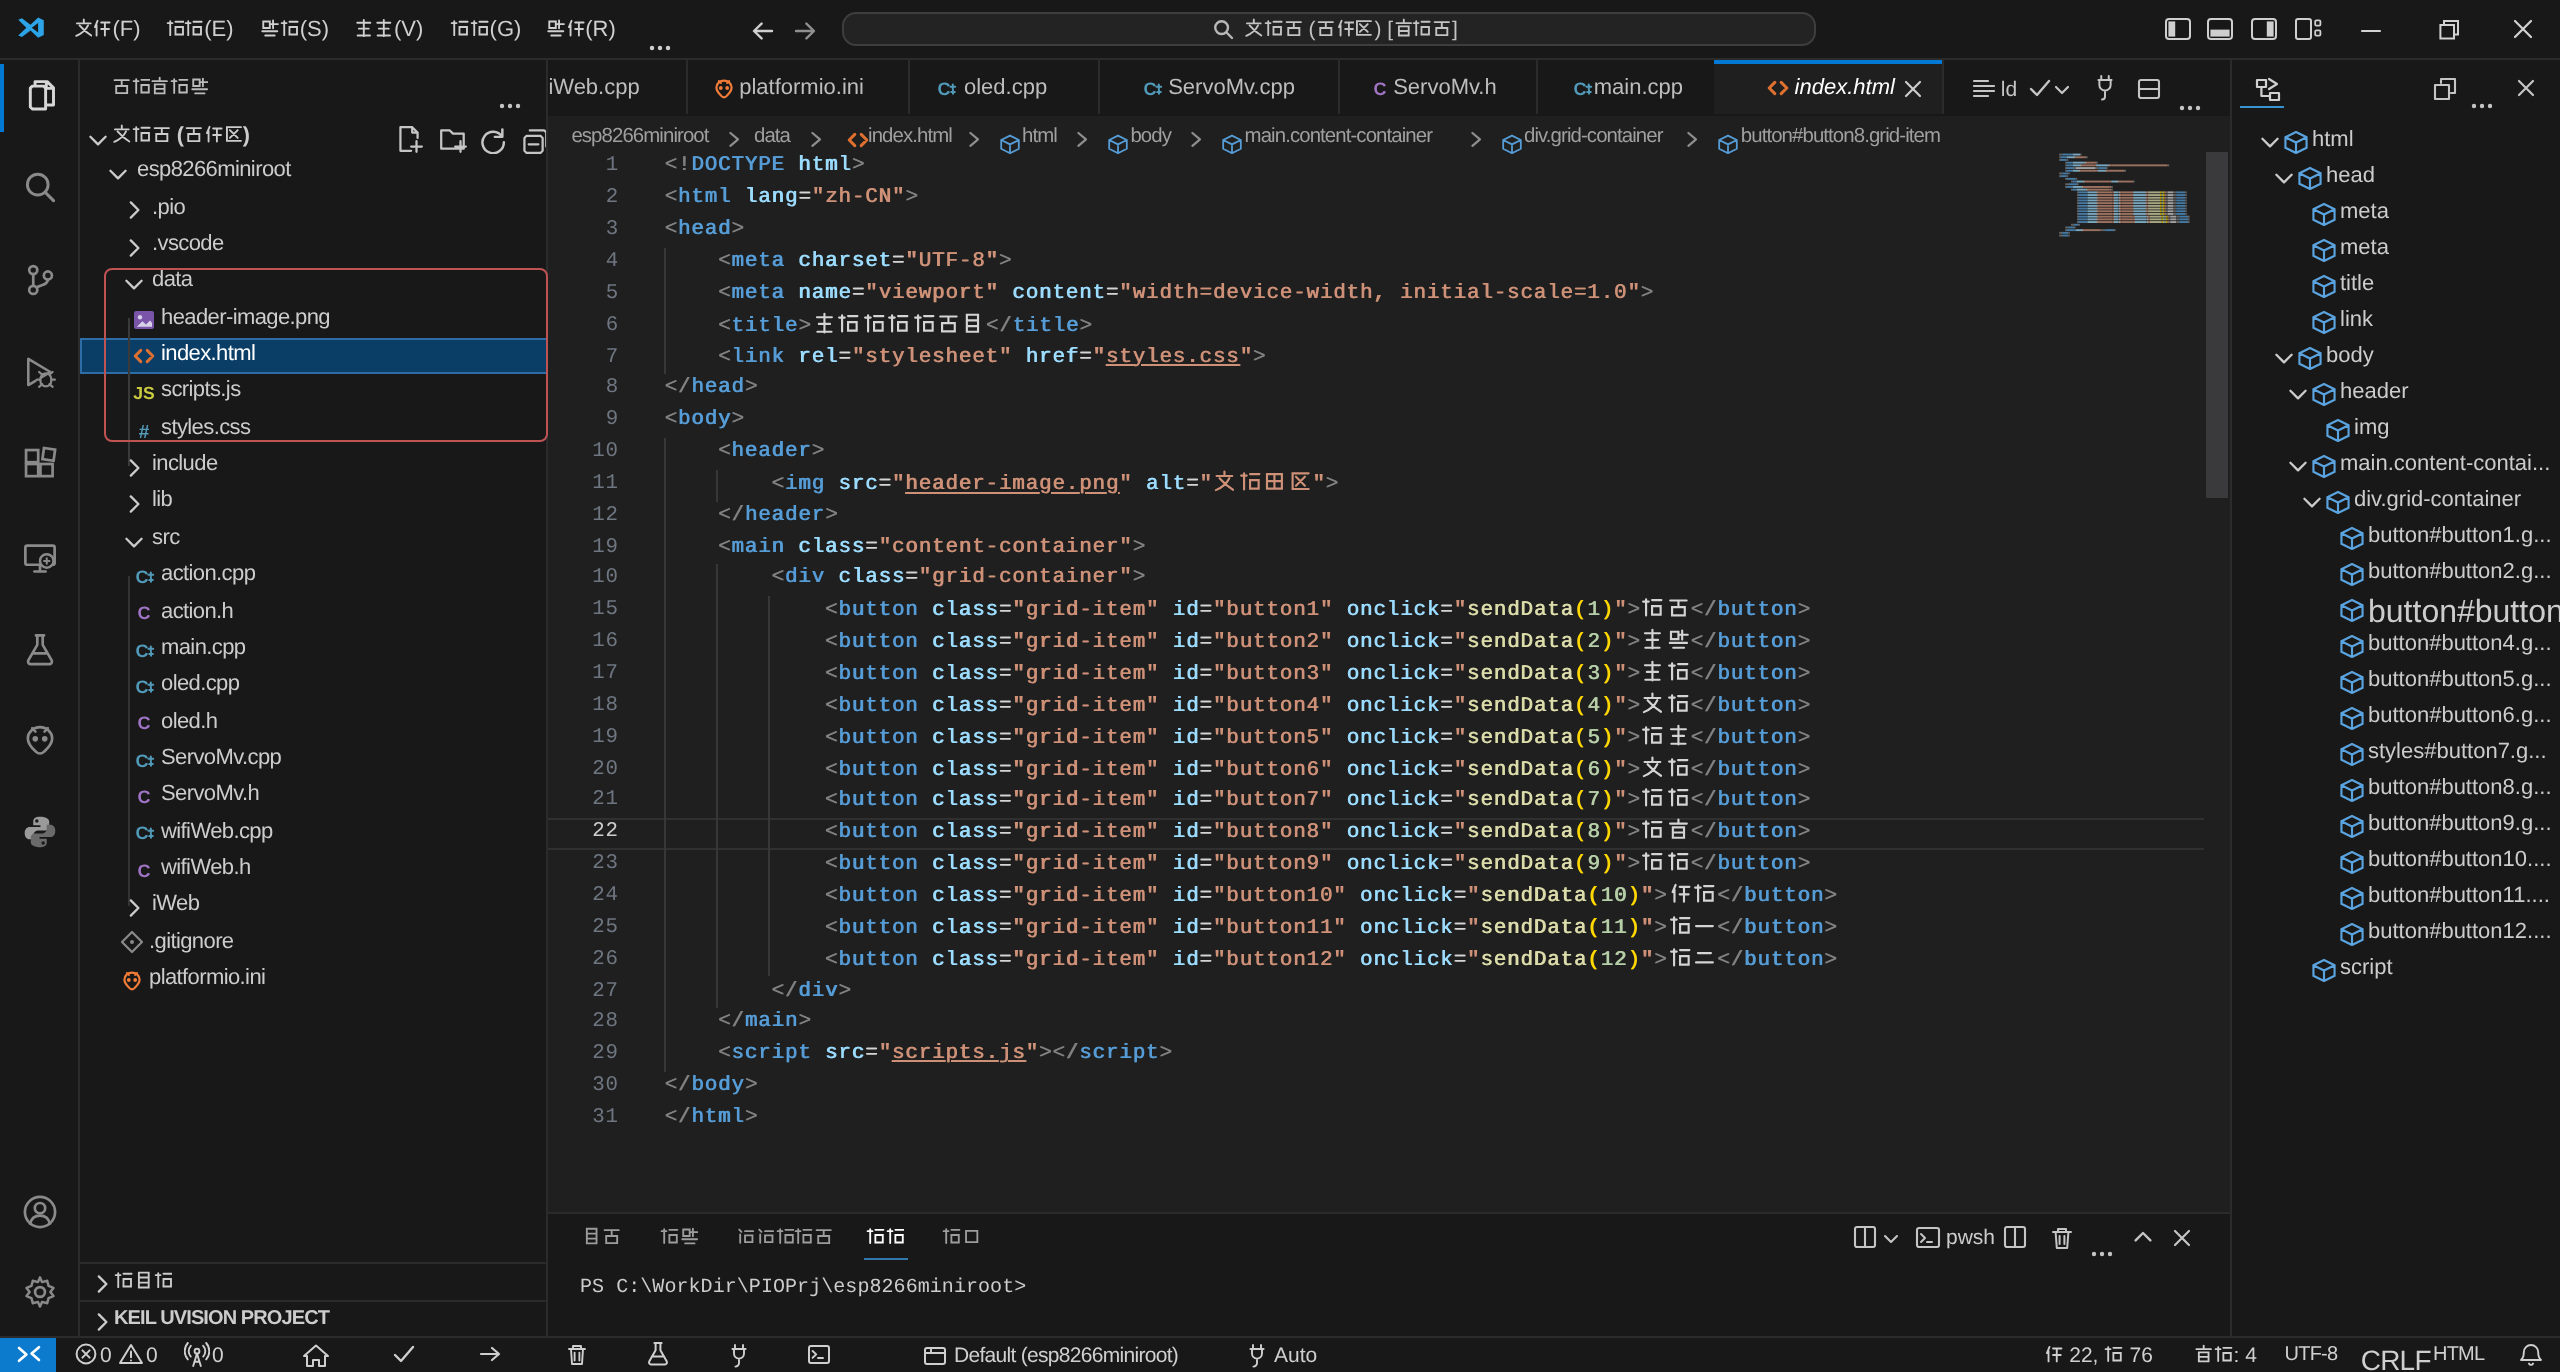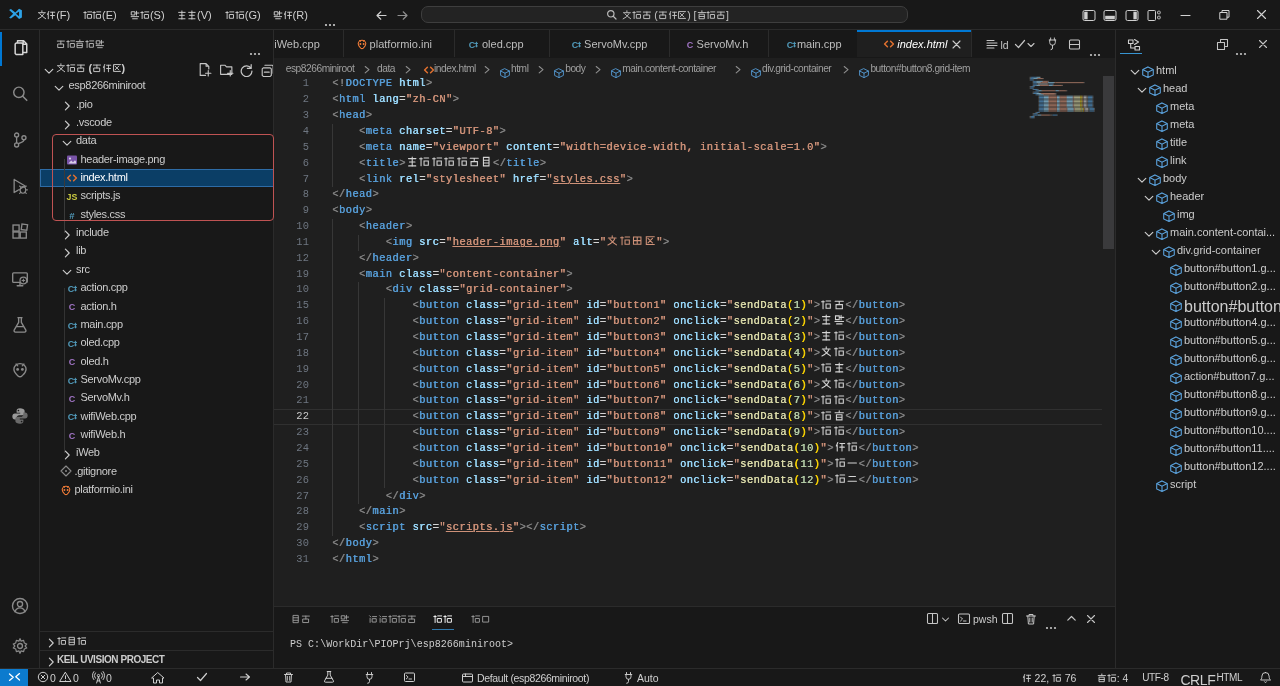--- a/index.html
+++ b/index.html
@@ -1219,21 +1219,21 @@
       <path d="M5 .8 L9.4 3 V7.4 L5 9.6 L0.6 7.4 V3 Z M0.6 3 L5 5.2 L9.4 3 M5 5.2 V9.6" stroke="#5ba3de" stroke-width="0.9" fill="none" stroke-linecap="round" stroke-linejoin="miter"></path>
     </svg></div>
 <div class="" style="position:absolute;left:1184px;top:333.7px;font-size:11px;color:#cccccc;white-space:nowrap">button#button5.g...</div>
 <div style="position:absolute;left:1170.0px;top:352.2px"><svg width="12" height="12" viewBox="0 0 10 10" style="" fill="none">
       <path d="M5 .8 L9.4 3 V7.4 L5 9.6 L0.6 7.4 V3 Z M0.6 3 L5 5.2 L9.4 3 M5 5.2 V9.6" stroke="#5ba3de" stroke-width="0.9" fill="none" stroke-linecap="round" stroke-linejoin="miter"></path>
     </svg></div>
 <div class="" style="position:absolute;left:1184px;top:351.7px;font-size:11px;color:#cccccc;white-space:nowrap">button#button6.g...</div>
 <div style="position:absolute;left:1170.0px;top:370.2px"><svg width="12" height="12" viewBox="0 0 10 10" style="" fill="none">
       <path d="M5 .8 L9.4 3 V7.4 L5 9.6 L0.6 7.4 V3 Z M0.6 3 L5 5.2 L9.4 3 M5 5.2 V9.6" stroke="#5ba3de" stroke-width="0.9" fill="none" stroke-linecap="round" stroke-linejoin="miter"></path>
     </svg></div>
-<div class="" style="position:absolute;left:1184px;top:369.7px;font-size:11px;color:#cccccc;white-space:nowrap">action#button7.g...</div>
+<div class="" style="position:absolute;left:1184px;top:369.7px;font-size:11px;color:#cccccc;white-space:nowrap">styles#button7.g...</div>
 <div style="position:absolute;left:1170.0px;top:388.2px"><svg width="12" height="12" viewBox="0 0 10 10" style="" fill="none">
       <path d="M5 .8 L9.4 3 V7.4 L5 9.6 L0.6 7.4 V3 Z M0.6 3 L5 5.2 L9.4 3 M5 5.2 V9.6" stroke="#5ba3de" stroke-width="0.9" fill="none" stroke-linecap="round" stroke-linejoin="miter"></path>
     </svg></div>
 <div class="" style="position:absolute;left:1184px;top:387.7px;font-size:11px;color:#cccccc;white-space:nowrap">button#button8.g...</div>
 <div style="position:absolute;left:1170.0px;top:406.2px"><svg width="12" height="12" viewBox="0 0 10 10" style="" fill="none">
       <path d="M5 .8 L9.4 3 V7.4 L5 9.6 L0.6 7.4 V3 Z M0.6 3 L5 5.2 L9.4 3 M5 5.2 V9.6" stroke="#5ba3de" stroke-width="0.9" fill="none" stroke-linecap="round" stroke-linejoin="miter"></path>
     </svg></div>
 <div class="" style="position:absolute;left:1184px;top:405.7px;font-size:11px;color:#cccccc;white-space:nowrap">button#button9.g...</div>
 <div style="position:absolute;left:1170.0px;top:424.2px"><svg width="12" height="12" viewBox="0 0 10 10" style="" fill="none">
       <path d="M5 .8 L9.4 3 V7.4 L5 9.6 L0.6 7.4 V3 Z M0.6 3 L5 5.2 L9.4 3 M5 5.2 V9.6" stroke="#5ba3de" stroke-width="0.9" fill="none" stroke-linecap="round" stroke-linejoin="miter"></path>

